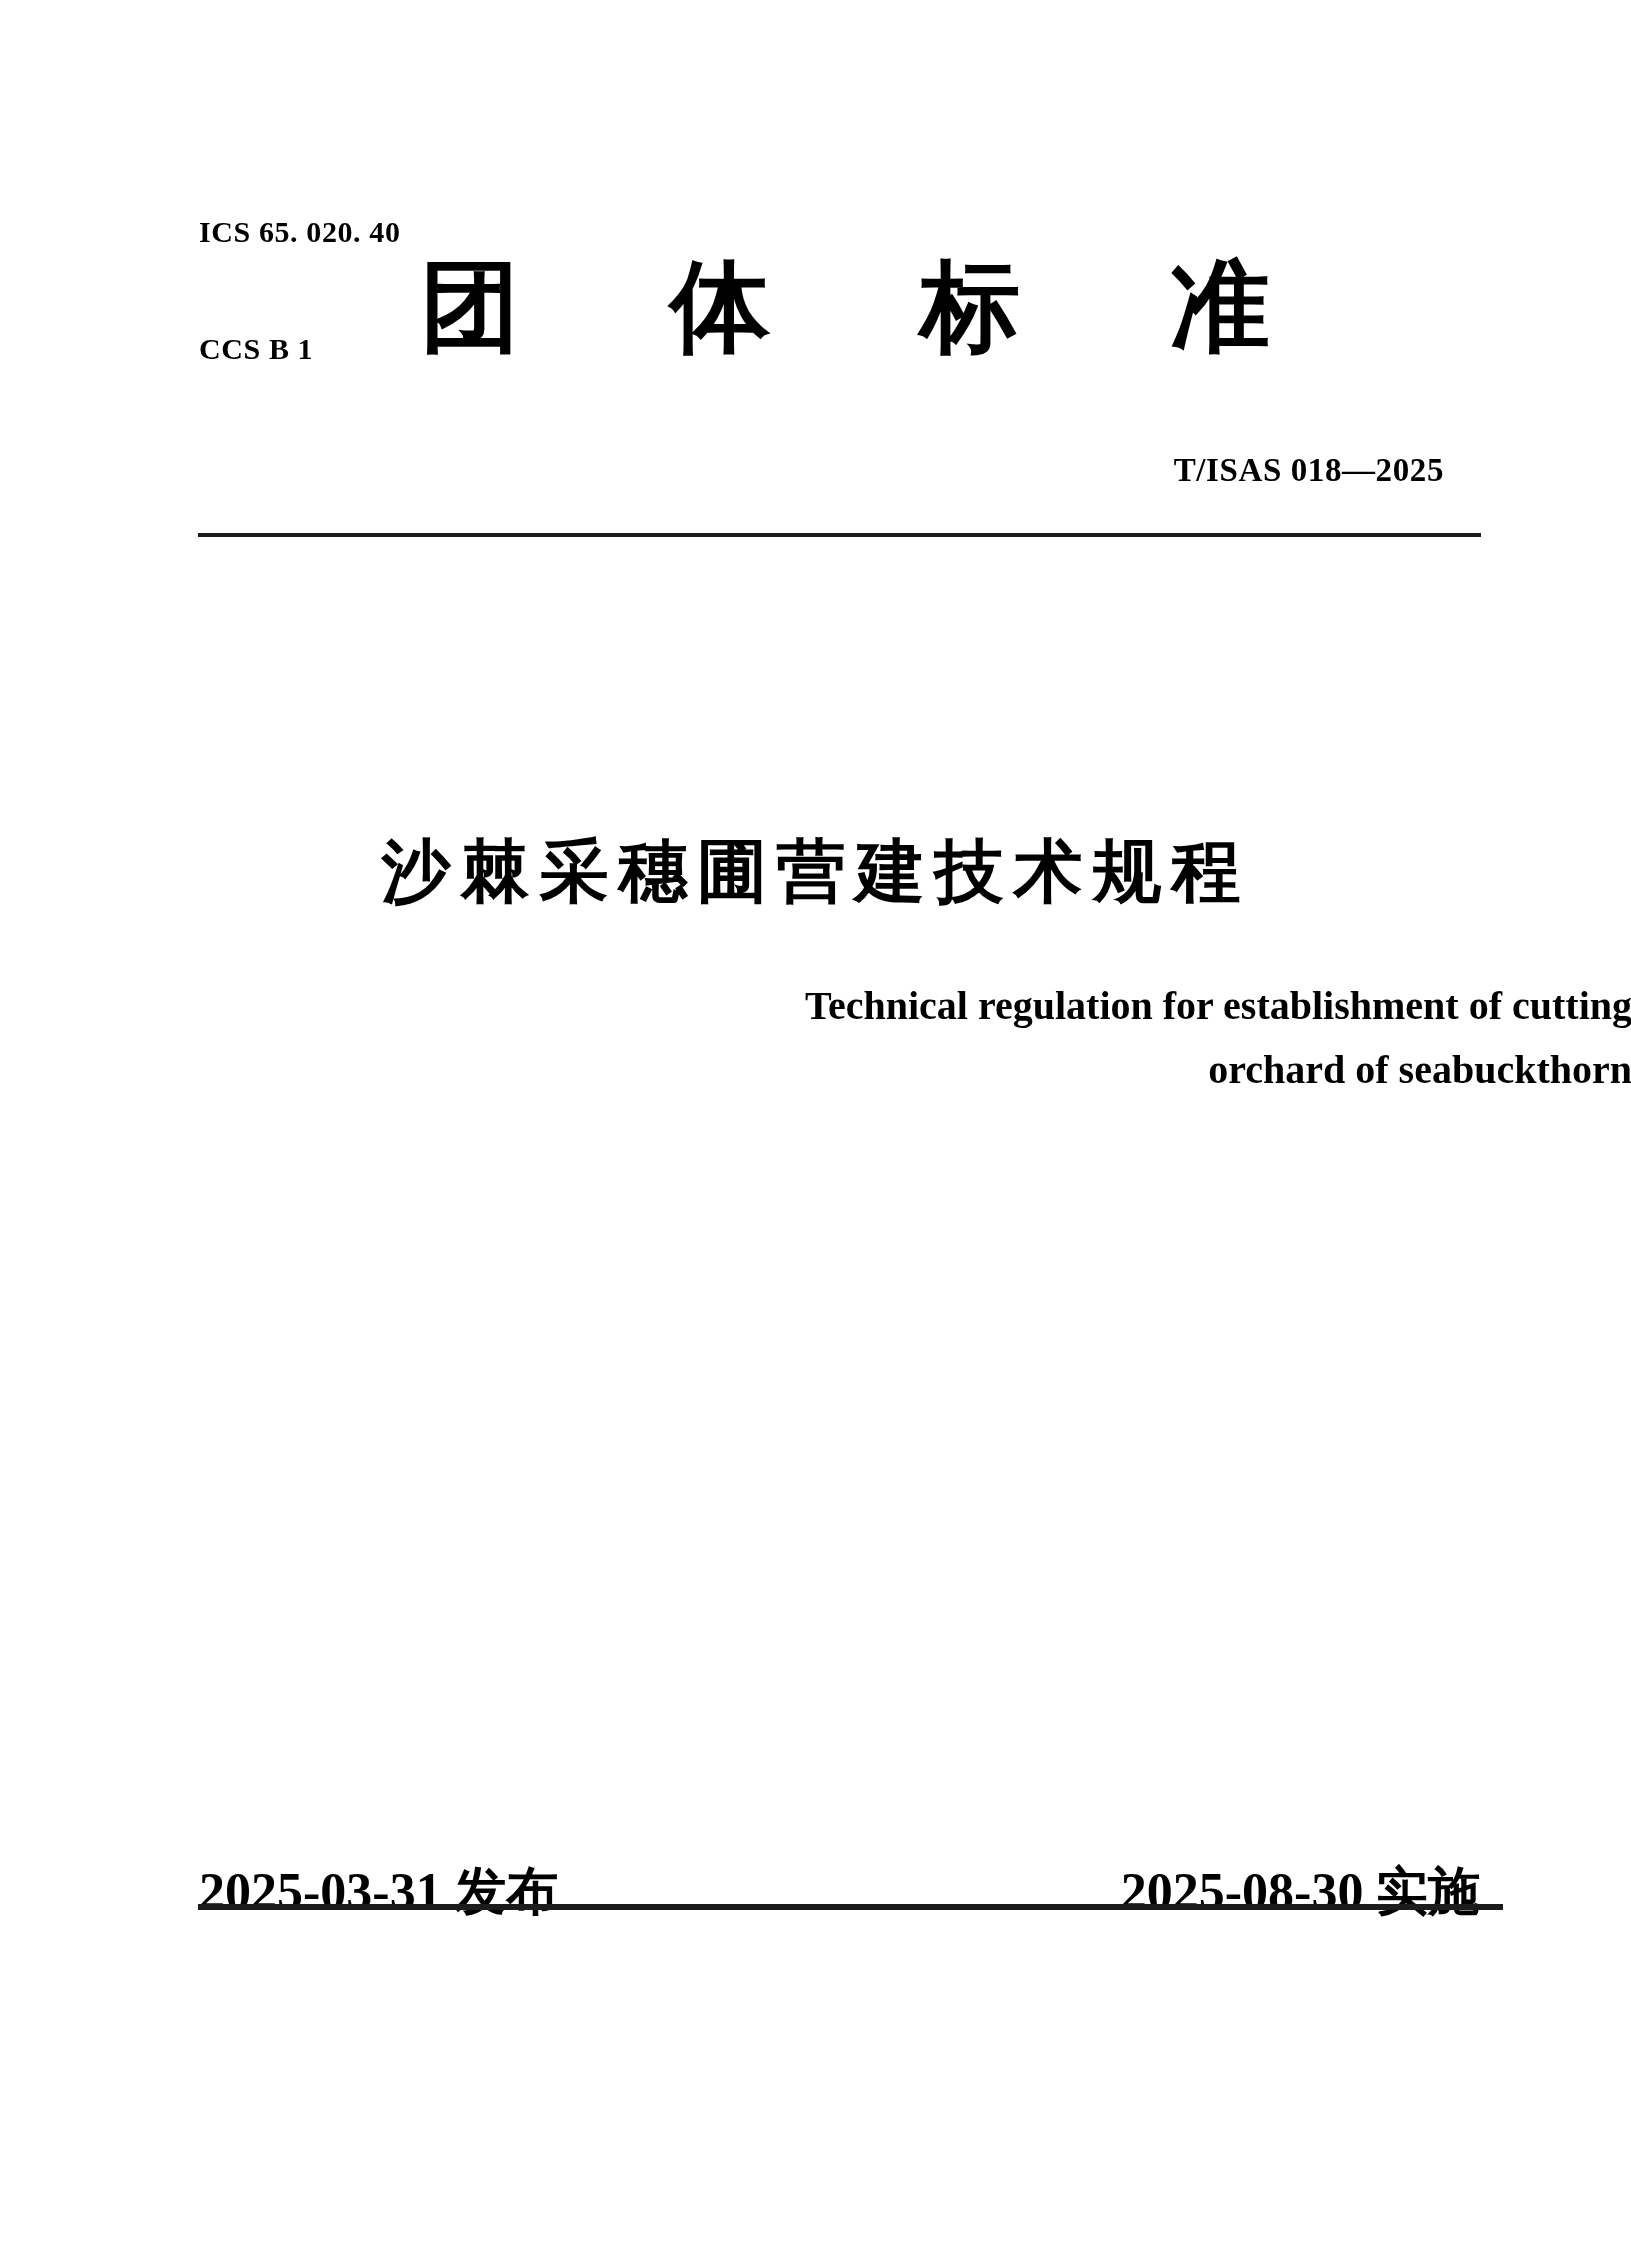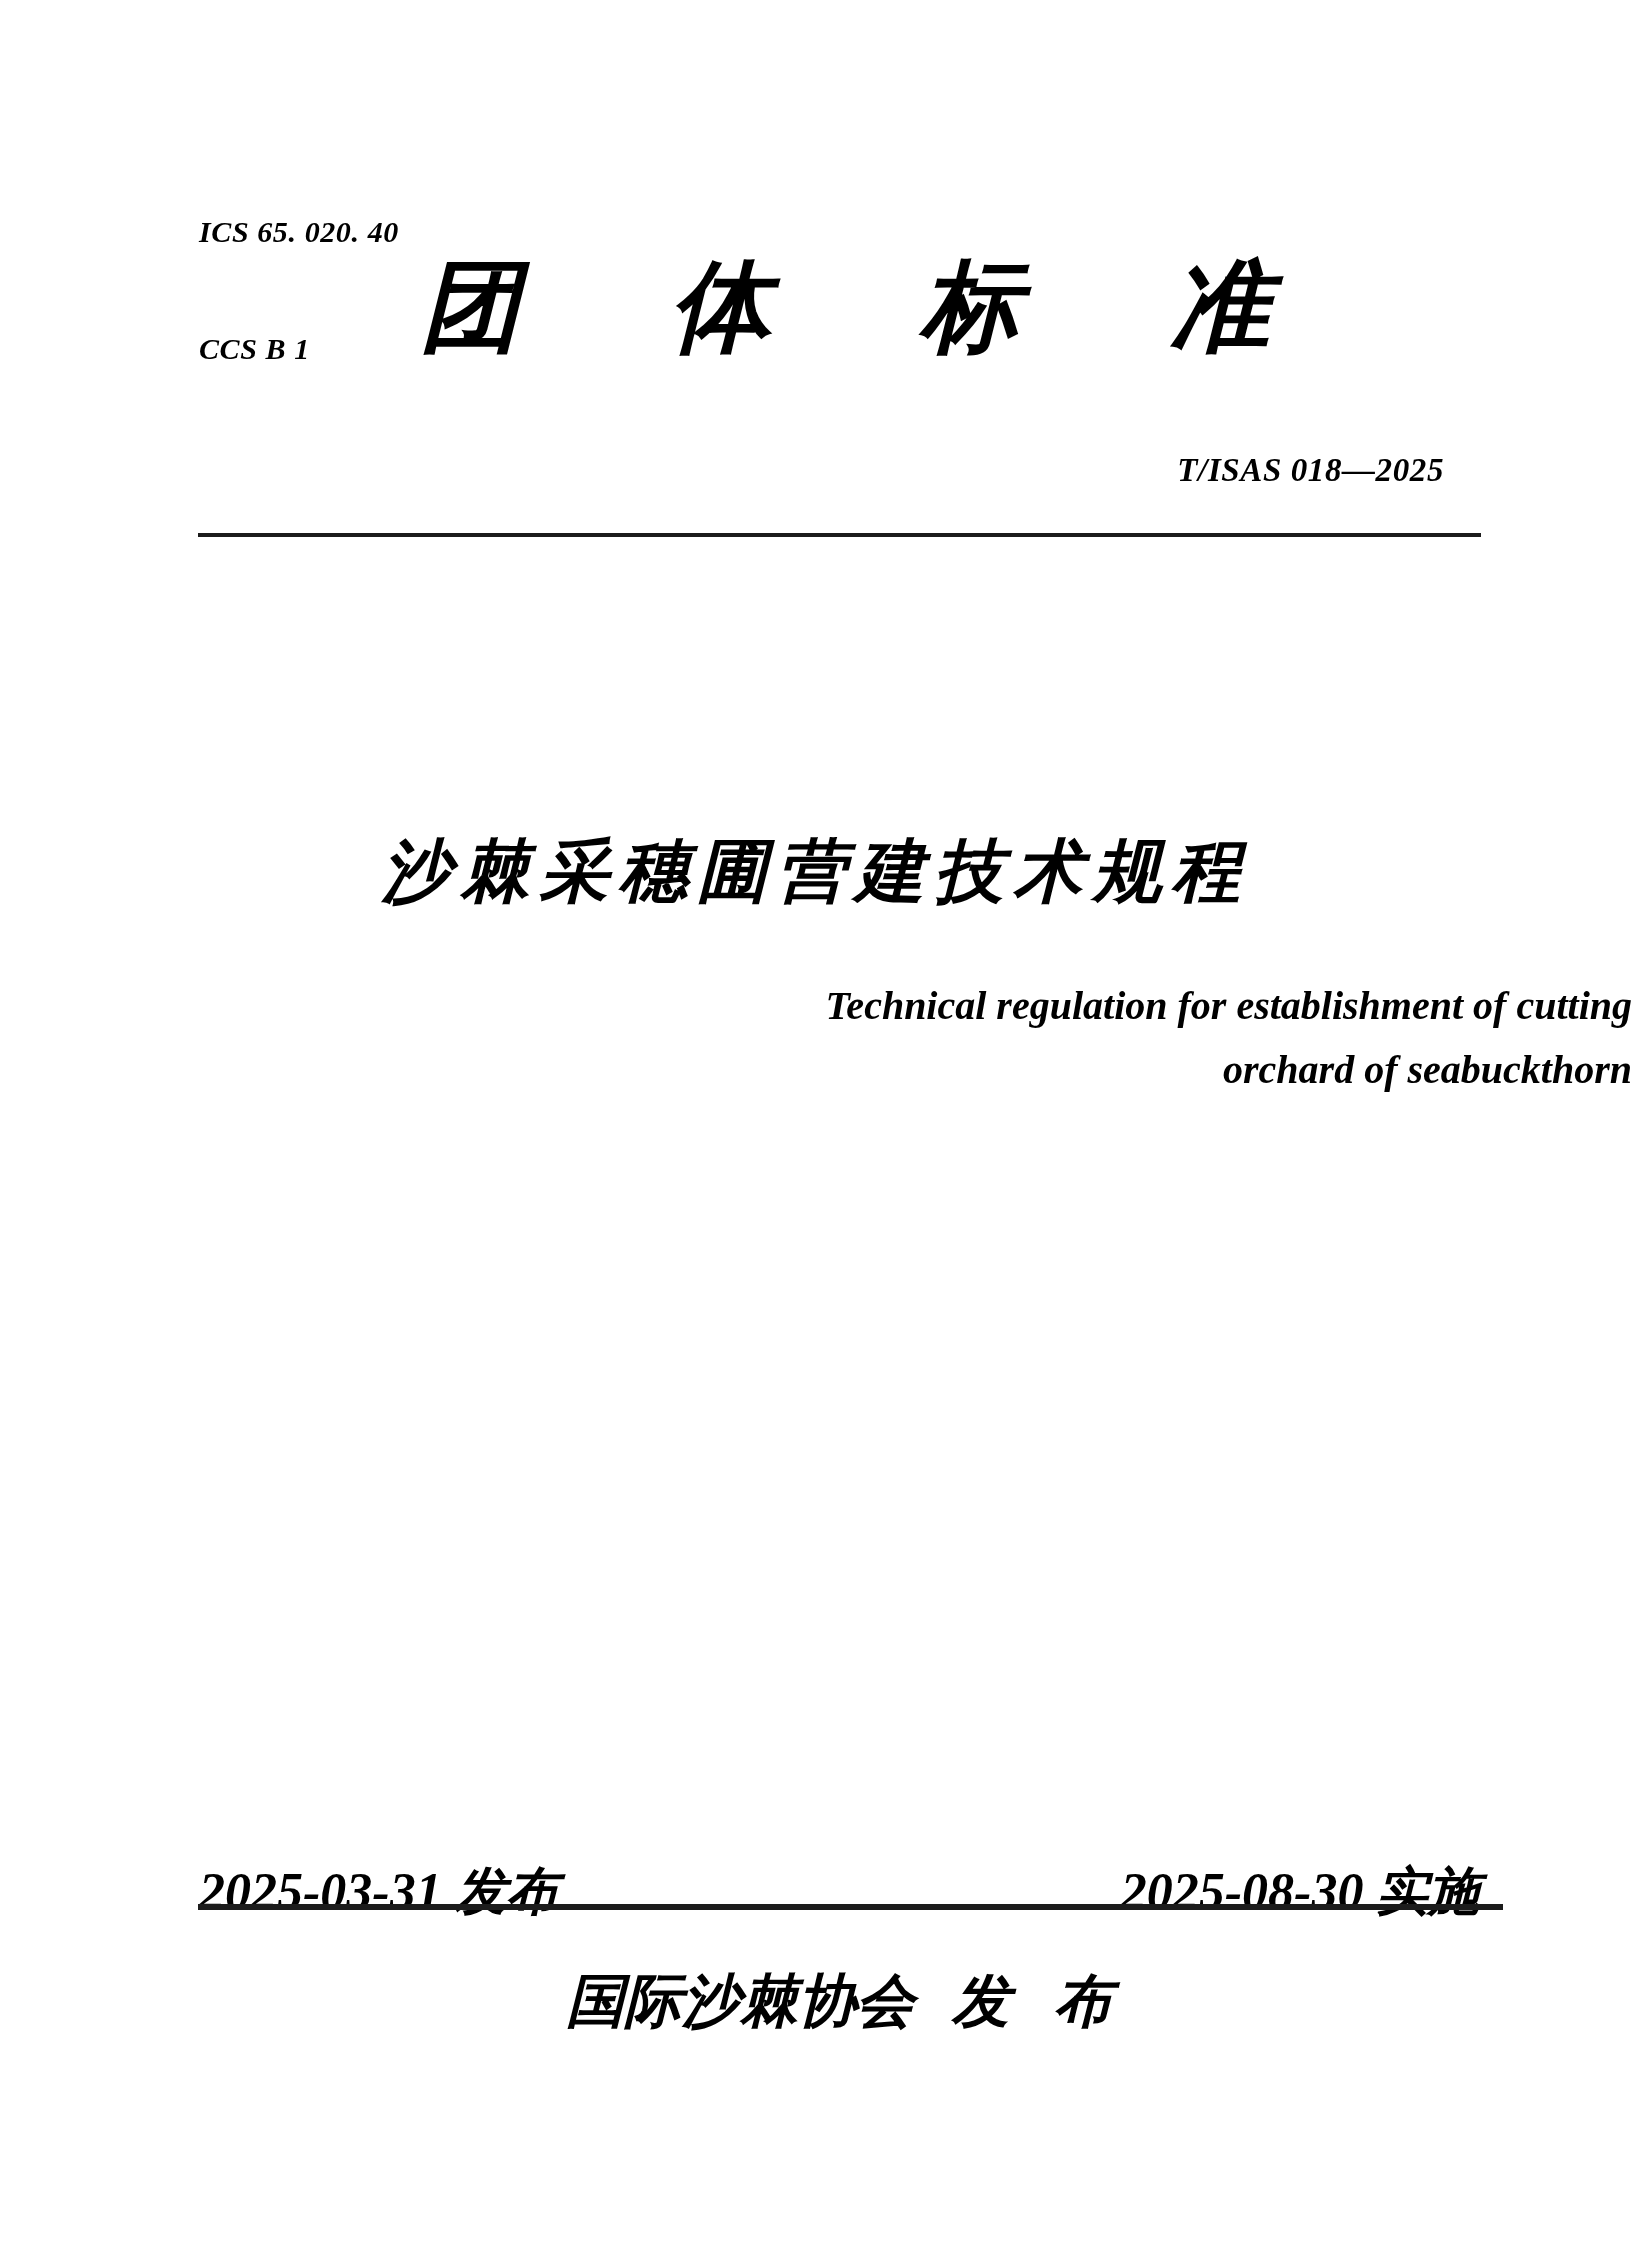--- a/index.html
+++ b/index.html
@@ -1,15 +1,15 @@
 <!DOCTYPE html>
 <html style="font-size:10px"><head>
 <meta charset="utf-8">
 <style>
-  * { margin: 0; padding: 0; box-sizing: border-box; font-style: italic; }
+  * { margin: 0; padding: 0; box-sizing: border-box; }
   html, body { background: #ffffff; }
   .page {
     position: relative;
     width: 1632px;
     height: 2261px;
     background: #ffffff;
     overflow: hidden;
     font-family: "Liberation Serif", "DejaVu Serif", serif;
     color: #000000;
   }
@@ -138,20 +138,15 @@
     <div>
       <span>2025-03-31</span><span class="cn-label">发布</span>
     </div>
     <div>
       <span>2025-08-30</span><span class="cn-label">实施</span>
     </div>
   </div>
 
   <div class="rule bottom-rule"></div>
 
-  <div class="publisher-row">
-    <span>国际沙棘协会</span>
-    <span class="word-fa">发</span>
-    <span class="word-bu">布</span>
-  </div>
 
 </div>
 
 
 </body></html>

